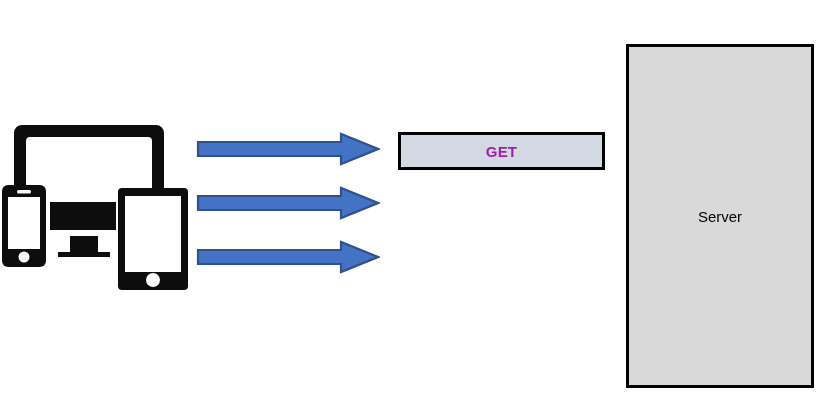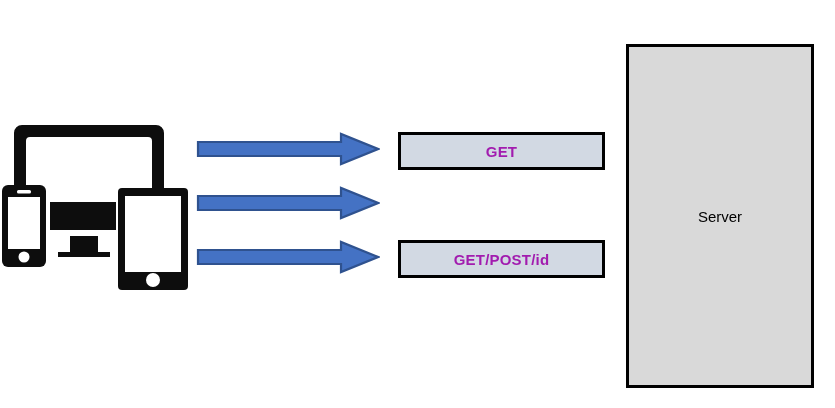--- a/index.html
+++ b/index.html
@@ -130,21 +130,18 @@
     <svg width="184" height="34" viewBox="0 0 184 34" xmlns="http://www.w3.org/2000/svg">
       <path d="M2,10 L145,10 L145,2 L182,17 L145,32 L145,24 L2,24 Z" fill="#4472c4" stroke="#2f528f" stroke-width="2.2" stroke-linejoin="miter"></path>
     </svg>
   </div>
 
   <div class="method-box method-box-1">
     <span>GET</span>
   </div>
 
 
-  <div class="method-box method-box-3">
-    <span>GET/POST/id</span>
-  </div>
 
   <div id="server-box">
     <span id="server-label">Server</span>
   </div>
 
 </div>
 
 </body></html>

